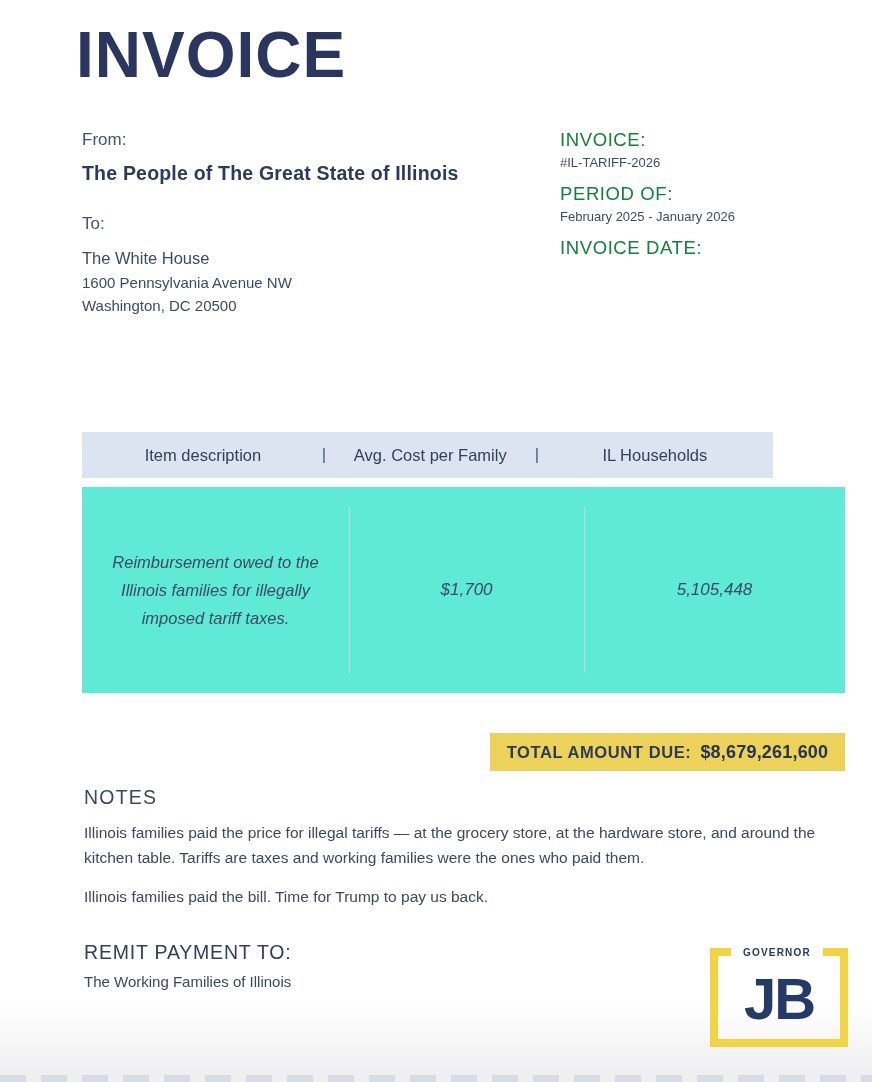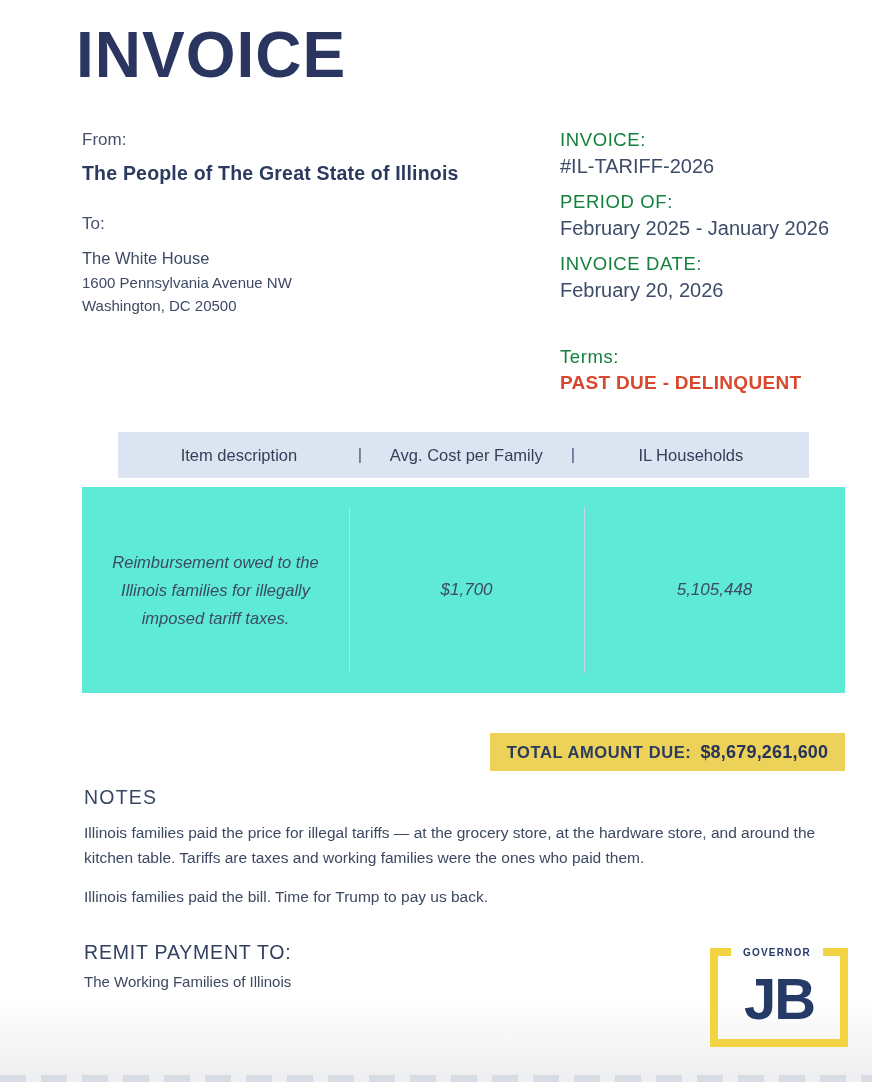--- a/index.html
+++ b/index.html
@@ -18,28 +18,28 @@
   .from-label { position:absolute; left:82px; top:130px; font-size:17px; color:#47536d; }
   .from-name  { position:absolute; left:82px; top:162px; font-size:19.5px; font-weight:700; color:#2b3a5e; letter-spacing:0.2px; }
   .to-label   { position:absolute; left:82px; top:214px; font-size:17px; color:#47536d; }
   .to-name    { position:absolute; left:82px; top:249px; font-size:16.5px; color:#3e4a64; }
   .to-addr1   { position:absolute; left:82px; top:274px; font-size:15px; color:#3e4a64; }
   .to-addr2   { position:absolute; left:82px; top:297px; font-size:15px; color:#3e4a64; }
   
   .meta { position:absolute; left:560px; top:129px; width:290px; }
   .meta .group { margin-bottom:13px; }
   .meta .label { font-size:18.5px; color:#15803d; letter-spacing:0.6px; margin-bottom:4px; }
-  .meta .value { font-size:20px; color:#3e4c69; }
+  .meta .value { font-size:13px; color:#3e4c69; }
   .meta .terms-group { margin-top:44px; }
   .terms-value { font-size:19px; font-weight:800; color:#d7492e; letter-spacing:0.3px; }
   
   .tbl-header {
     position:absolute; left:82px; top:432px; width:691px; height:46px;
     background:#dce4f1; display:flex; align-items:center;
-    font-size:16.5px; color:#333f58;margin-left:36px;
+    font-size:16.5px; color:#333f58;
   }
   .tbl-header .hcell { text-align:center; }
   .hcell.c1 { width:35%; } .hcell.c2 { width:30.8%; } .hcell.c3 { width:34.2%; }
   .hdiv { width:0; overflow:visible; color:#4a5a7c; font-size:17px; transform:translateX(-2px); }
   .tbl-body {
     position:absolute; left:82px; top:487px; width:763px; height:206px;
     background:#5eead4; display:flex; color:#3c4a66;font-style:italic;
   }
   .bcell { display:flex; align-items:center; justify-content:center; position:relative; }
   .bcell.c1 { width:35%; } .bcell.c2 { width:30.8%; } .bcell.c3 { width:34.2%; }
@@ -106,25 +106,20 @@
     <div class="group">
       <div class="label">INVOICE:</div>
       <div class="value">#IL-TARIFF-2026</div>
     </div>
     <div class="group">
       <div class="label">PERIOD OF:</div>
       <div class="value">February 2025 - January 2026</div>
     </div>
     <div class="group">
       <div class="label">INVOICE DATE:</div>
-      <div class="value">February 20, 2026</div>
-    </div>
-    <div class="group terms-group">
-      <div class="label">Terms:</div>
-      <div class="terms-value">PAST DUE - DELINQUENT</div>
     </div>
   </div>
 
   <div class="tbl-header">
     <div class="hcell c1">Item description</div>
     <div class="hdiv">|</div>
     <div class="hcell c2">Avg. Cost per Family</div>
     <div class="hdiv">|</div>
     <div class="hcell c3">IL Households</div>
   </div>

